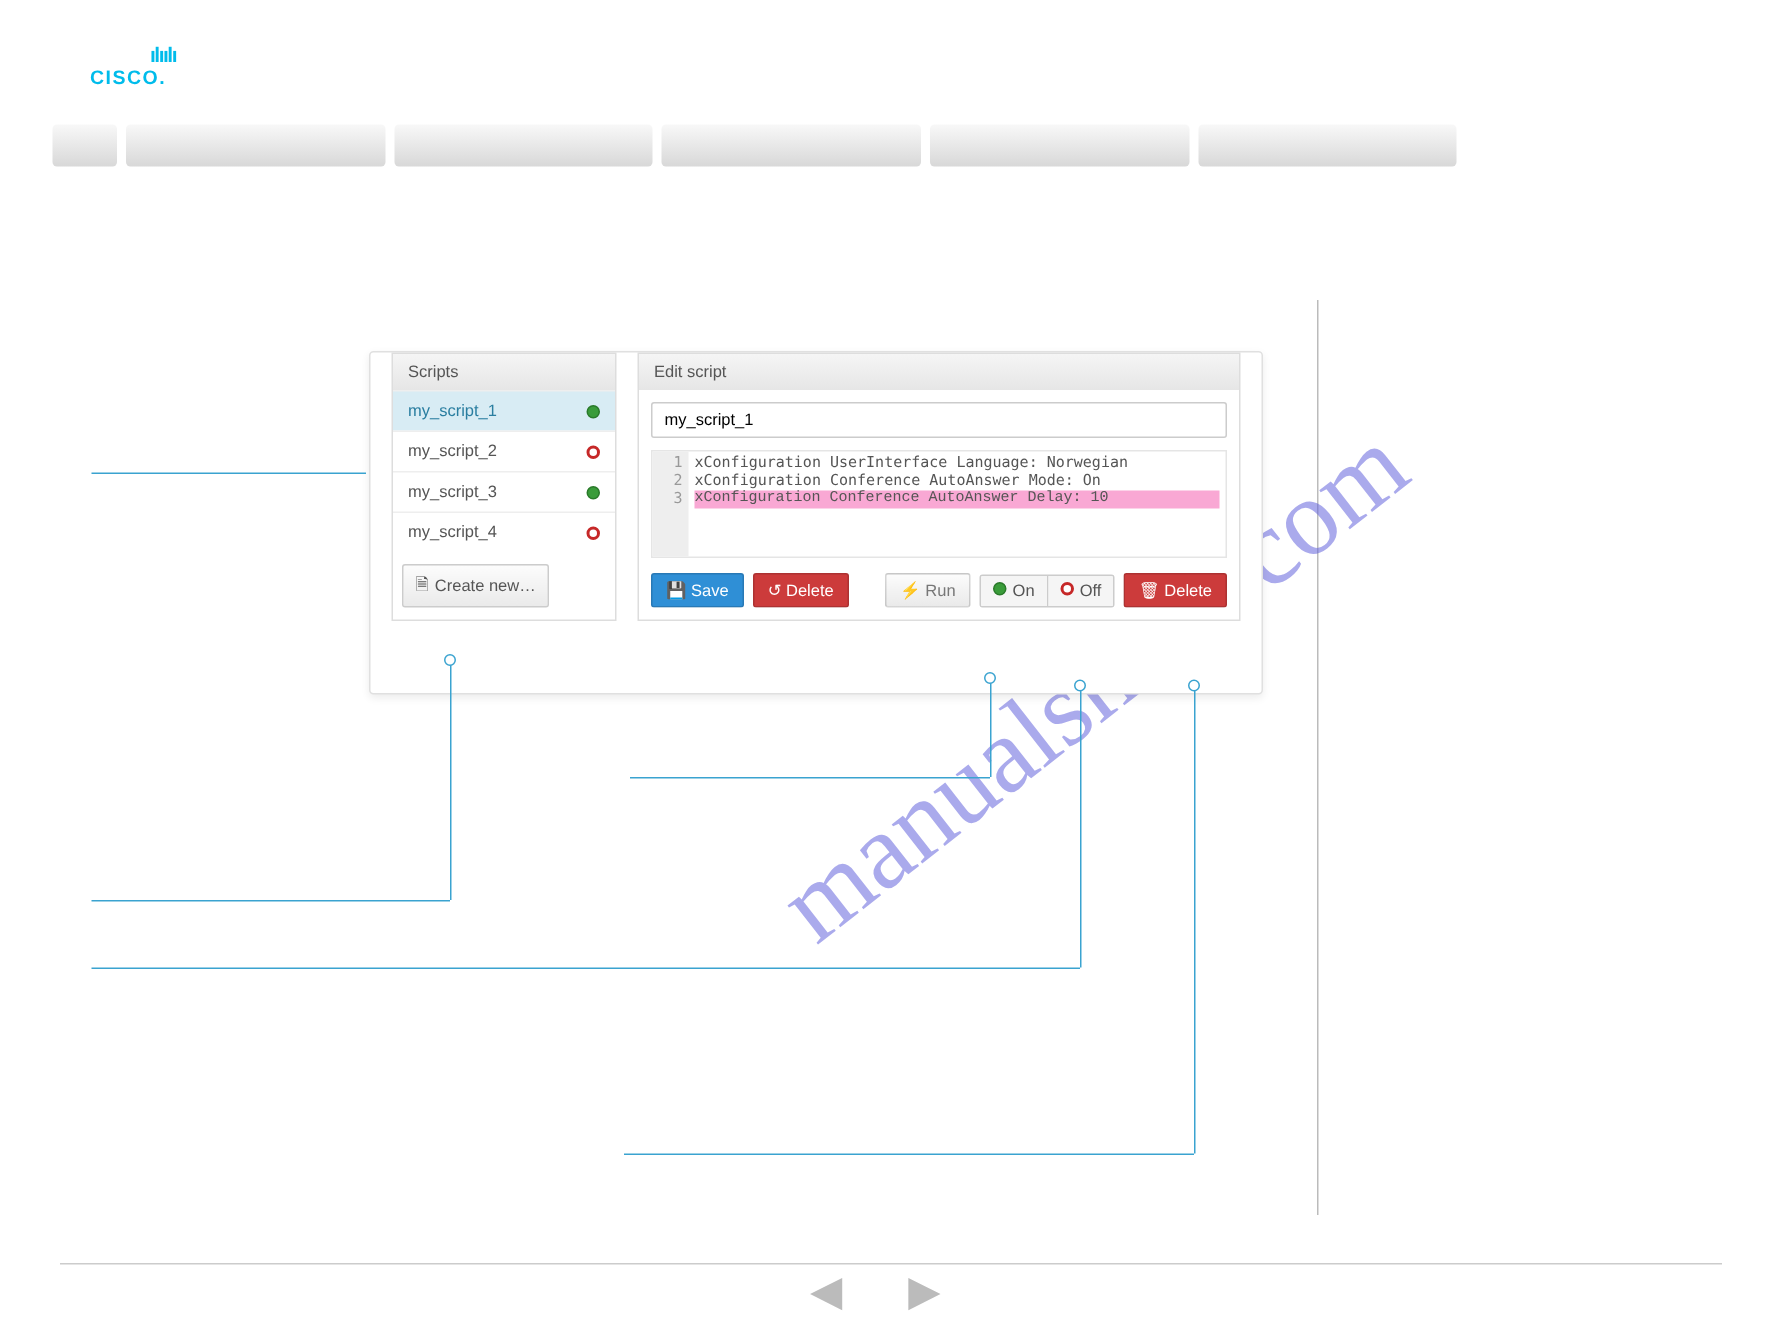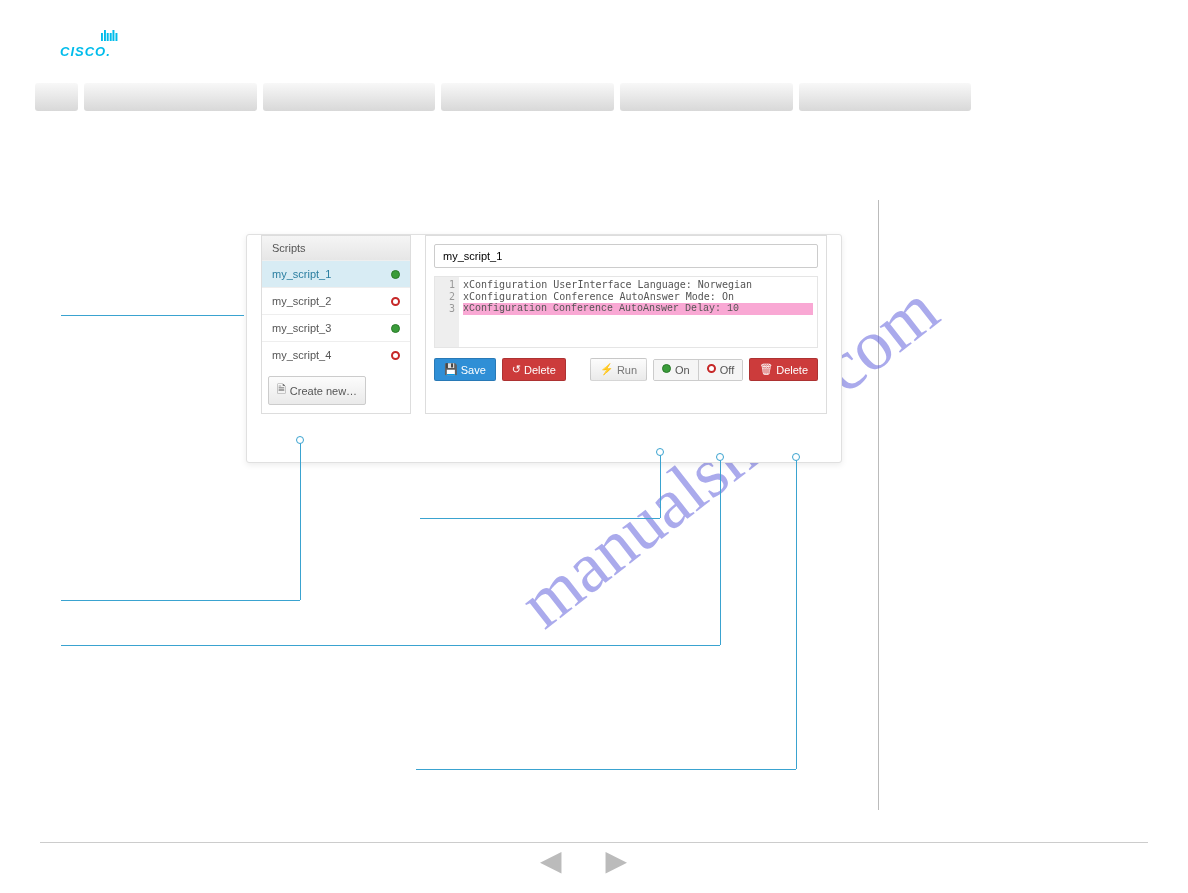--- a/index.html
+++ b/index.html
@@ -7,21 +7,21 @@
     margin: 0;
     font-family: Arial, Helvetica, sans-serif;
     background: #fff;
     color: #555;
     width: 1188px;
     position: relative;
   }
   .page { position: relative; width: 1188px; height: 893px; }
   .logo { position: absolute; top: 28px; left: 60px; color: #00bceb; font-size: 10px; font-weight: bold; }
   .logo-bars { letter-spacing: -1px; font-size: 14px; margin-left: 40px; }
-  .logo-text { font-size: 13px; letter-spacing: 1px; font-style: italic; }
+  .logo-text { font-size: 13px; letter-spacing: 1px; }
   .tabs {
     position: absolute; top: 83px; left: 35px; right: 38px;
     display: flex; gap: 6px;
   }
   .tab {
     height: 28px; border-radius: 3px;
     background: linear-gradient(#f8f8f8, #d8d8d8);
     flex: 1;
   }
   .tab.small { flex: 0 0 43px; }
@@ -153,20 +153,21 @@
               <span>my_script_4</span>
               <span class="dot red"></span>
             </div>
           </div>
         <button class="create-btn">
           <span>🗎</span>
           <span>Create new…</span>
         </button>
       </div>
       <div class="panel-right">
+        <div class="panel-header">Edit script</div>
         <input class="edit-input" value="my_script_1" style="">
         <div class="code-area">
           <div class="gutter">
               <div>1</div>
               <div>2</div>
               <div>3</div>
             </div>
           <div class="code" id="code-lines">
               <div>xConfiguration UserInterface Language: Norwegian</div>
               <div>xConfiguration Conference AutoAnswer Mode: On</div>

